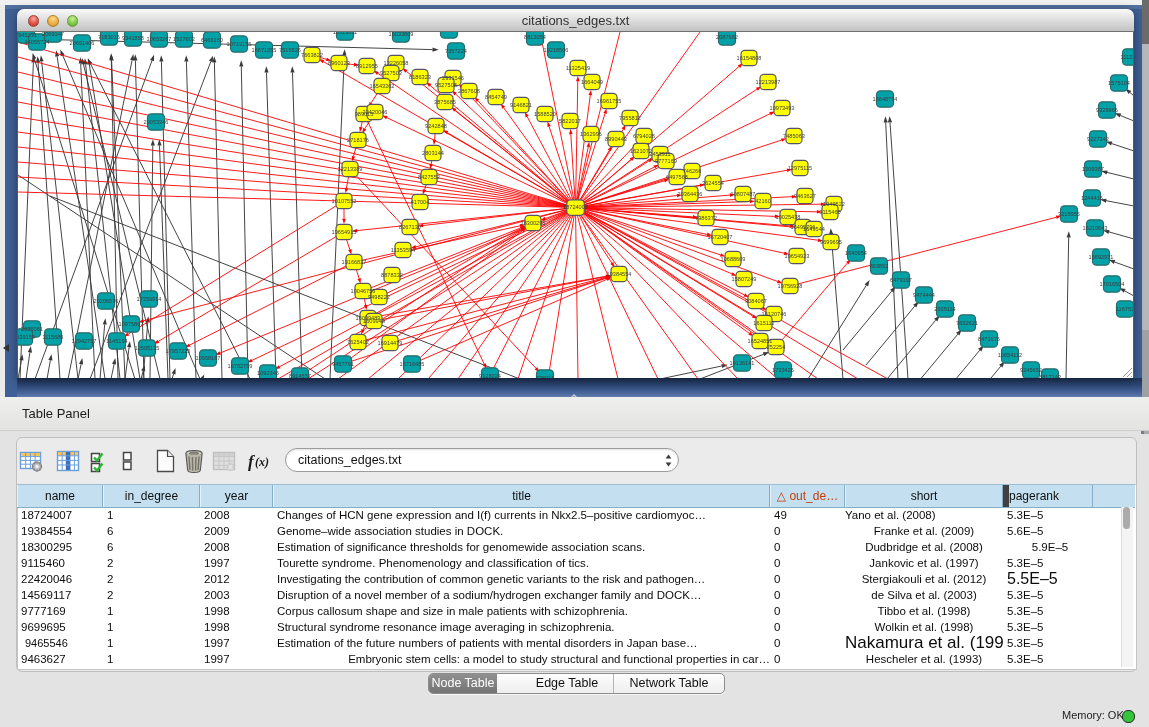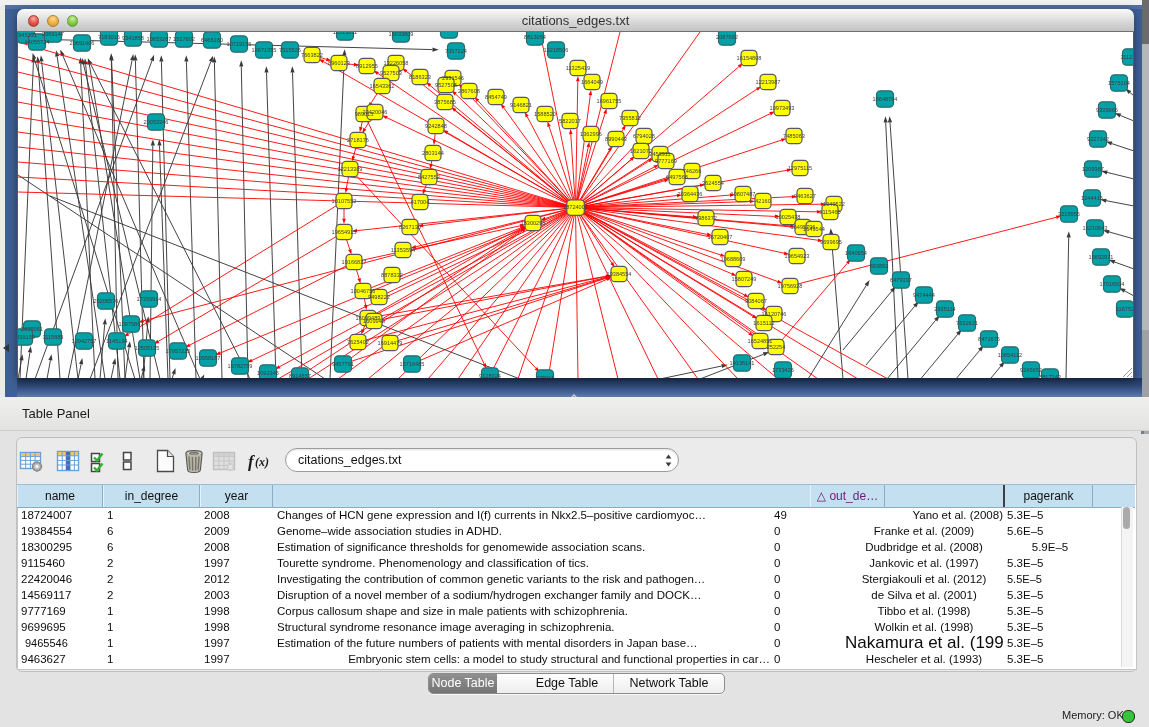--- a/index.html
+++ b/index.html
@@ -735,34 +735,36 @@
     <path d="M4.5 0.5L7.4 4.4H1.6z" fill="#3a3a3a"></path>
       <path d="M4.5 12.5L1.6 8.6h5.8z" fill="#3a3a3a"></path>
   </svg>
 </div>
 
 <div class="abs" style="left:17px;top:484px;width:1118px;height:184px;background:#fff;border:1px solid #c4c4c4"></div>
 <div style="position:absolute;left:17px;top:484px;width:1118px;height:22px;background:#c3dff0;border-top:1px solid #9dbdd2;border-bottom:1px solid #87aec7">
     <div style="position:absolute;left:0px;top:0;width:86px;height:22px;line-height:22px;text-align:center;border-right:1px solid #87aec7;border-left:1px solid #e4f2fb;box-sizing:border-box;font-size:12px;color:#111;overflow:hidden;white-space:nowrap">name</div>
     <div style="position:absolute;left:86px;top:0;width:97px;height:22px;line-height:22px;text-align:center;border-right:1px solid #87aec7;border-left:1px solid #e4f2fb;box-sizing:border-box;font-size:12px;color:#111;overflow:hidden;white-space:nowrap">in_degree</div>
     <div style="position:absolute;left:183px;top:0;width:73px;height:22px;line-height:22px;text-align:center;border-right:1px solid #87aec7;border-left:1px solid #e4f2fb;box-sizing:border-box;font-size:12px;color:#111;overflow:hidden;white-space:nowrap">year</div>
-    <div style="position:absolute;left:793px;top:0;width:75px;height:22px;line-height:22px;text-align:center;border-right:1px solid #87aec7;border-left:1px solid #e4f2fb;box-sizing:border-box;font-size:12px;color:#701a75;overflow:hidden;white-space:nowrap">△ out_de…</div>
-    <div style="position:absolute;left:986px;top:0;width:90px;height:22px;line-height:22px;text-align:center;border-right:1px solid #87aec7;border-left:2px solid #404040;box-sizing:border-box;font-size:12px;color:#111;overflow:hidden;white-space:nowrap">pagerank</div>
+    <div style="position:absolute;left:256px;top:0;width:497px;height:22px;line-height:22px;text-align:center;border-right:1px solid #87aec7;border-left:1px solid #e4f2fb;box-sizing:border-box;font-size:12px;color:#111;overflow:hidden;white-space:nowrap">title</div>
+    <div style="position:absolute;left:753px;top:0;width:75px;height:22px;line-height:22px;text-align:center;border-right:1px solid #87aec7;border-left:1px solid #e4f2fb;box-sizing:border-box;font-size:12px;color:#c2410c;overflow:hidden;white-space:nowrap">△ out_de…</div>
+    <div style="position:absolute;left:828px;top:0;width:158px;height:22px;line-height:22px;text-align:center;border-right:1px solid #87aec7;border-left:1px solid #e4f2fb;box-sizing:border-box;font-size:12px;color:#111;overflow:hidden;white-space:nowrap">short</div>
+    <div style="position:absolute;left:986px;top:0;width:90px;height:22px;line-height:22px;border-right:1px solid #87aec7;border-left:6px solid #404040;box-sizing:border-box;font-size:12px;color:#111;overflow:hidden;white-space:nowrap">pagerank</div>
   </div>
 <div style="position:absolute;left:17px;top:507px;width:86px;height:16px;line-height:16px;text-align:left;padding-left:4px;box-sizing:border-box;font-size:11.5px;color:#0c0c0c;overflow:hidden;white-space:nowrap">18724007</div>
 <div style="position:absolute;left:103px;top:507px;width:97px;height:16px;line-height:16px;text-align:left;padding-left:4px;box-sizing:border-box;font-size:11.5px;color:#0c0c0c;overflow:hidden;white-space:nowrap">1</div>
 <div style="position:absolute;left:200px;top:507px;width:73px;height:16px;line-height:16px;text-align:left;padding-left:4px;box-sizing:border-box;font-size:11.5px;color:#0c0c0c;overflow:hidden;white-space:nowrap">2008</div>
 <div style="position:absolute;left:273px;top:507px;width:497px;height:16px;line-height:16px;text-align:left;padding-left:4px;box-sizing:border-box;font-size:11.5px;color:#0c0c0c;overflow:hidden;white-space:nowrap">Changes of HCN gene expression and I(f) currents in Nkx2.5–positive cardiomyoc…</div>
 <div style="position:absolute;left:770px;top:507px;width:75px;height:16px;line-height:16px;text-align:left;padding-left:4px;box-sizing:border-box;font-size:11.5px;color:#0c0c0c;overflow:hidden;white-space:nowrap">49</div>
-<div style="position:absolute;left:845px;top:507px;width:158px;height:16px;line-height:16px;text-align:right;box-sizing:border-box;font-size:11.5px;color:#0c0c0c;overflow:hidden;white-space:nowrap">Yano et al. (2008)</div>
+<div style="position:absolute;left:845px;top:507px;width:158px;height:16px;line-height:16px;text-align:left;box-sizing:border-box;font-size:11.5px;color:#0c0c0c;overflow:hidden;white-space:nowrap">Yano et al. (2008)</div>
 <div style="position:absolute;left:1003px;top:507px;width:90px;height:16px;line-height:16px;text-align:left;padding-left:4px;box-sizing:border-box;font-size:11.5px;color:#0c0c0c;overflow:hidden;white-space:nowrap">5.3E–5</div>
 <div style="position:absolute;left:17px;top:523px;width:86px;height:16px;line-height:16px;text-align:left;padding-left:4px;box-sizing:border-box;font-size:11.5px;color:#0c0c0c;overflow:hidden;white-space:nowrap">19384554</div>
 <div style="position:absolute;left:103px;top:523px;width:97px;height:16px;line-height:16px;text-align:left;padding-left:4px;box-sizing:border-box;font-size:11.5px;color:#0c0c0c;overflow:hidden;white-space:nowrap">6</div>
 <div style="position:absolute;left:200px;top:523px;width:73px;height:16px;line-height:16px;text-align:left;padding-left:4px;box-sizing:border-box;font-size:11.5px;color:#0c0c0c;overflow:hidden;white-space:nowrap">2009</div>
-<div style="position:absolute;left:273px;top:523px;width:497px;height:16px;line-height:16px;text-align:left;padding-left:4px;box-sizing:border-box;font-size:11.5px;color:#0c0c0c;overflow:hidden;white-space:nowrap">Genome–wide association studies in ADHD.</div>
+<div style="position:absolute;left:273px;top:523px;width:497px;height:16px;line-height:16px;text-align:left;padding-left:4px;box-sizing:border-box;font-size:11.5px;color:#0c0c0c;overflow:hidden;white-space:nowrap">Genome–wide association studies in DOCK.</div>
 <div style="position:absolute;left:770px;top:523px;width:75px;height:16px;line-height:16px;text-align:left;padding-left:4px;box-sizing:border-box;font-size:11.5px;color:#0c0c0c;overflow:hidden;white-space:nowrap">0</div>
 <div style="position:absolute;left:845px;top:523px;width:158px;height:16px;line-height:16px;text-align:center;box-sizing:border-box;font-size:11.5px;color:#0c0c0c;overflow:hidden;white-space:nowrap">Franke et al. (2009)</div>
 <div style="position:absolute;left:1003px;top:523px;width:90px;height:16px;line-height:16px;text-align:left;padding-left:4px;box-sizing:border-box;font-size:11.5px;color:#0c0c0c;overflow:hidden;white-space:nowrap">5.6E–5</div>
 <div style="position:absolute;left:17px;top:539px;width:86px;height:16px;line-height:16px;text-align:left;padding-left:4px;box-sizing:border-box;font-size:11.5px;color:#0c0c0c;overflow:hidden;white-space:nowrap">18300295</div>
 <div style="position:absolute;left:103px;top:539px;width:97px;height:16px;line-height:16px;text-align:left;padding-left:4px;box-sizing:border-box;font-size:11.5px;color:#0c0c0c;overflow:hidden;white-space:nowrap">6</div>
 <div style="position:absolute;left:200px;top:539px;width:73px;height:16px;line-height:16px;text-align:left;padding-left:4px;box-sizing:border-box;font-size:11.5px;color:#0c0c0c;overflow:hidden;white-space:nowrap">2008</div>
 <div style="position:absolute;left:273px;top:539px;width:497px;height:16px;line-height:16px;text-align:left;padding-left:4px;box-sizing:border-box;font-size:11.5px;color:#0c0c0c;overflow:hidden;white-space:nowrap">Estimation of significance thresholds for genomewide association scans.</div>
 <div style="position:absolute;left:770px;top:539px;width:75px;height:16px;line-height:16px;text-align:left;padding-left:4px;box-sizing:border-box;font-size:11.5px;color:#0c0c0c;overflow:hidden;white-space:nowrap">0</div>
 <div style="position:absolute;left:845px;top:539px;width:158px;height:16px;line-height:16px;text-align:center;box-sizing:border-box;font-size:11.5px;color:#0c0c0c;overflow:hidden;white-space:nowrap">Dudbridge et al. (2008)</div>
 <div style="position:absolute;left:1003px;top:539px;width:90px;height:16px;line-height:16px;text-align:center;padding-left:4px;box-sizing:border-box;font-size:11.5px;color:#0c0c0c;overflow:hidden;white-space:nowrap">5.9E–5</div>
@@ -772,27 +774,27 @@
 <div style="position:absolute;left:273px;top:555px;width:497px;height:16px;line-height:16px;text-align:left;padding-left:4px;box-sizing:border-box;font-size:11.5px;color:#0c0c0c;overflow:hidden;white-space:nowrap">Tourette syndrome. Phenomenology and classification of tics.</div>
 <div style="position:absolute;left:770px;top:555px;width:75px;height:16px;line-height:16px;text-align:left;padding-left:4px;box-sizing:border-box;font-size:11.5px;color:#0c0c0c;overflow:hidden;white-space:nowrap">0</div>
 <div style="position:absolute;left:845px;top:555px;width:158px;height:16px;line-height:16px;text-align:center;box-sizing:border-box;font-size:11.5px;color:#0c0c0c;overflow:hidden;white-space:nowrap">Jankovic et al. (1997)</div>
 <div style="position:absolute;left:1003px;top:555px;width:90px;height:16px;line-height:16px;text-align:left;padding-left:4px;box-sizing:border-box;font-size:11.5px;color:#0c0c0c;overflow:hidden;white-space:nowrap">5.3E–5</div>
 <div style="position:absolute;left:17px;top:571px;width:86px;height:16px;line-height:16px;text-align:left;padding-left:4px;box-sizing:border-box;font-size:11.5px;color:#0c0c0c;overflow:hidden;white-space:nowrap">22420046</div>
 <div style="position:absolute;left:103px;top:571px;width:97px;height:16px;line-height:16px;text-align:left;padding-left:4px;box-sizing:border-box;font-size:11.5px;color:#0c0c0c;overflow:hidden;white-space:nowrap">2</div>
 <div style="position:absolute;left:200px;top:571px;width:73px;height:16px;line-height:16px;text-align:left;padding-left:4px;box-sizing:border-box;font-size:11.5px;color:#0c0c0c;overflow:hidden;white-space:nowrap">2012</div>
 <div style="position:absolute;left:273px;top:571px;width:497px;height:16px;line-height:16px;text-align:left;padding-left:4px;box-sizing:border-box;font-size:11.5px;color:#0c0c0c;overflow:hidden;white-space:nowrap">Investigating the contribution of common genetic variants to the risk and pathogen…</div>
 <div style="position:absolute;left:770px;top:571px;width:75px;height:16px;line-height:16px;text-align:left;padding-left:4px;box-sizing:border-box;font-size:11.5px;color:#0c0c0c;overflow:hidden;white-space:nowrap">0</div>
 <div style="position:absolute;left:845px;top:571px;width:158px;height:16px;line-height:16px;text-align:center;box-sizing:border-box;font-size:11.5px;color:#0c0c0c;overflow:hidden;white-space:nowrap">Stergiakouli et al. (2012)</div>
-<div style="position:absolute;left:1003px;top:571px;width:90px;height:16px;line-height:16px;text-align:left;padding-left:4px;box-sizing:border-box;font-size:11px;color:#0c0c0c;overflow:hidden;white-space:nowrap">5.5E–5</div>
+<div style="position:absolute;left:1003px;top:571px;width:90px;height:16px;line-height:16px;text-align:left;padding-left:4px;box-sizing:border-box;font-size:16px;color:#0c0c0c;overflow:hidden;white-space:nowrap">5.5E–5</div>
 <div style="position:absolute;left:17px;top:587px;width:86px;height:16px;line-height:16px;text-align:left;padding-left:4px;box-sizing:border-box;font-size:11.5px;color:#0c0c0c;overflow:hidden;white-space:nowrap">14569117</div>
 <div style="position:absolute;left:103px;top:587px;width:97px;height:16px;line-height:16px;text-align:left;padding-left:4px;box-sizing:border-box;font-size:11.5px;color:#0c0c0c;overflow:hidden;white-space:nowrap">2</div>
 <div style="position:absolute;left:200px;top:587px;width:73px;height:16px;line-height:16px;text-align:left;padding-left:4px;box-sizing:border-box;font-size:11.5px;color:#0c0c0c;overflow:hidden;white-space:nowrap">2003</div>
 <div style="position:absolute;left:273px;top:587px;width:497px;height:16px;line-height:16px;text-align:left;padding-left:4px;box-sizing:border-box;font-size:11.5px;color:#0c0c0c;overflow:hidden;white-space:nowrap">Disruption of a novel member of a sodium/hydrogen exchanger family and DOCK…</div>
 <div style="position:absolute;left:770px;top:587px;width:75px;height:16px;line-height:16px;text-align:left;padding-left:4px;box-sizing:border-box;font-size:11.5px;color:#0c0c0c;overflow:hidden;white-space:nowrap">0</div>
-<div style="position:absolute;left:845px;top:587px;width:158px;height:16px;line-height:16px;text-align:center;box-sizing:border-box;font-size:11.5px;color:#0c0c0c;overflow:hidden;white-space:nowrap">de Silva et al. (2001)</div>
+<div style="position:absolute;left:845px;top:587px;width:158px;height:16px;line-height:16px;text-align:center;box-sizing:border-box;font-size:11.5px;color:#0c0c0c;overflow:hidden;white-space:nowrap">de Silva et al. (2003)</div>
 <div style="position:absolute;left:1003px;top:587px;width:90px;height:16px;line-height:16px;text-align:left;padding-left:4px;box-sizing:border-box;font-size:11.5px;color:#0c0c0c;overflow:hidden;white-space:nowrap">5.3E–5</div>
 <div style="position:absolute;left:17px;top:603px;width:86px;height:16px;line-height:16px;text-align:left;padding-left:4px;box-sizing:border-box;font-size:11.5px;color:#0c0c0c;overflow:hidden;white-space:nowrap">9777169</div>
 <div style="position:absolute;left:103px;top:603px;width:97px;height:16px;line-height:16px;text-align:left;padding-left:4px;box-sizing:border-box;font-size:11.5px;color:#0c0c0c;overflow:hidden;white-space:nowrap">1</div>
 <div style="position:absolute;left:200px;top:603px;width:73px;height:16px;line-height:16px;text-align:left;padding-left:4px;box-sizing:border-box;font-size:11.5px;color:#0c0c0c;overflow:hidden;white-space:nowrap">1998</div>
 <div style="position:absolute;left:273px;top:603px;width:497px;height:16px;line-height:16px;text-align:left;padding-left:4px;box-sizing:border-box;font-size:11.5px;color:#0c0c0c;overflow:hidden;white-space:nowrap">Corpus callosum shape and size in male patients with schizophrenia.</div>
 <div style="position:absolute;left:770px;top:603px;width:75px;height:16px;line-height:16px;text-align:left;padding-left:4px;box-sizing:border-box;font-size:11.5px;color:#0c0c0c;overflow:hidden;white-space:nowrap">0</div>
 <div style="position:absolute;left:845px;top:603px;width:158px;height:16px;line-height:16px;text-align:center;box-sizing:border-box;font-size:11.5px;color:#0c0c0c;overflow:hidden;white-space:nowrap">Tibbo et al. (1998)</div>
 <div style="position:absolute;left:1003px;top:603px;width:90px;height:16px;line-height:16px;text-align:left;padding-left:4px;box-sizing:border-box;font-size:11.5px;color:#0c0c0c;overflow:hidden;white-space:nowrap">5.3E–5</div>
 <div style="position:absolute;left:17px;top:619px;width:86px;height:16px;line-height:16px;text-align:left;padding-left:4px;box-sizing:border-box;font-size:11.5px;color:#0c0c0c;overflow:hidden;white-space:nowrap">9699695</div>
 <div style="position:absolute;left:103px;top:619px;width:97px;height:16px;line-height:16px;text-align:left;padding-left:4px;box-sizing:border-box;font-size:11.5px;color:#0c0c0c;overflow:hidden;white-space:nowrap">1</div>

